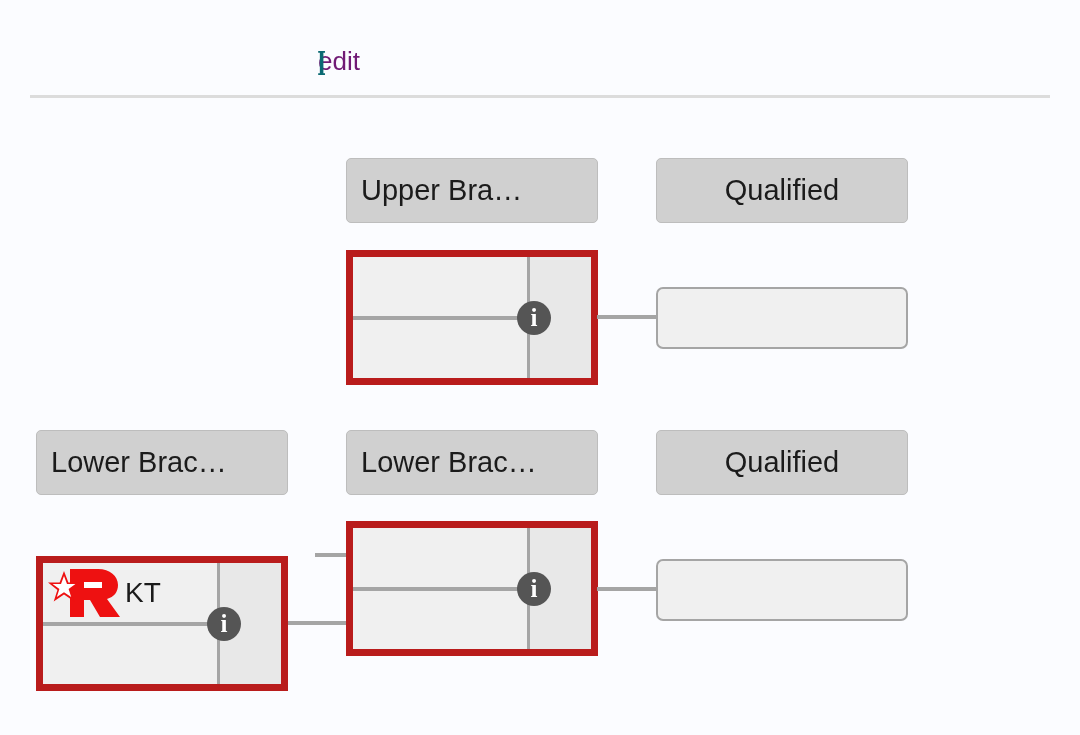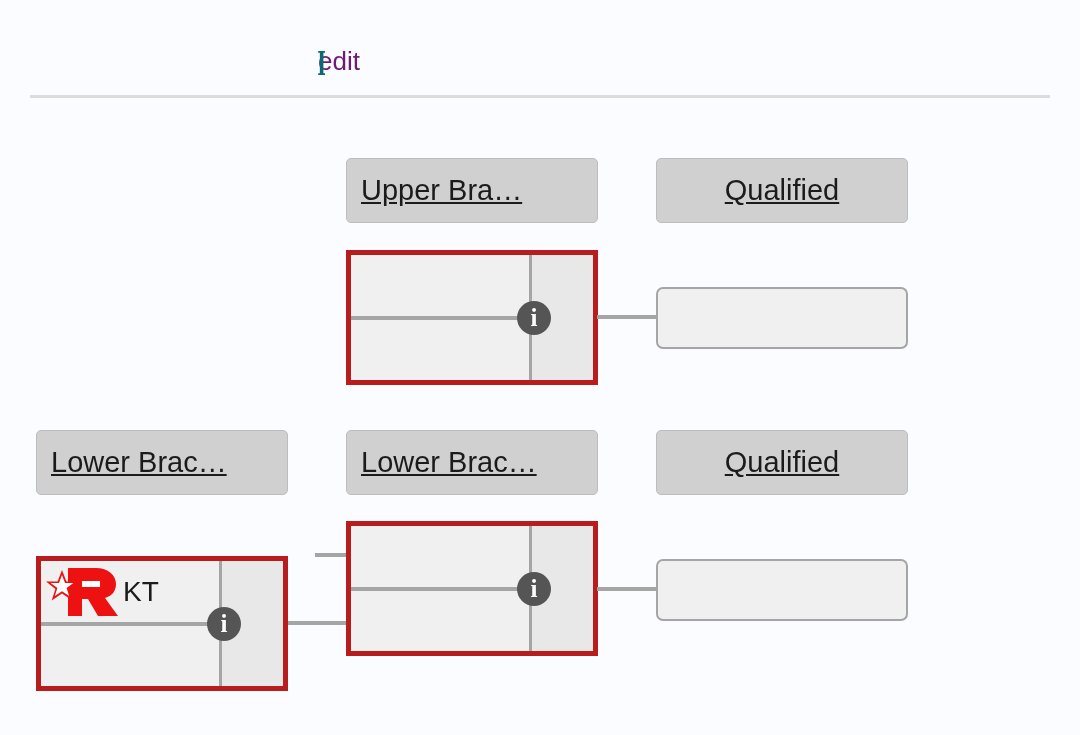--- a/index.html
+++ b/index.html
@@ -71,31 +71,30 @@
     background: #d0d0d0;
     border: 1px solid #bdbdbd;
     border-radius: 5px;
     color: #1b1b1b;
     font-size: 29px;
     line-height: 63px;
     height: 65px;
     white-space: nowrap;
     overflow: hidden;
     text-overflow: ellipsis;
-    text-decoration: underline;
   }
   .round-header.left   { text-align: left;   padding-left: 14px; }
   .round-header.center { text-align: center; }
 
   
   .match {
     position: absolute;
     box-sizing: border-box;
     background: #f0f0f0;
-    border: 5px solid #b91c1c;
+    border: 7px solid #b91c1c;
     text-align: center;
   }
   .match .opponent {
     position: absolute;
     left: 0;
     right: 0;
     height: 50%;
     box-sizing: border-box;
     display: flex;
     align-items: center;

